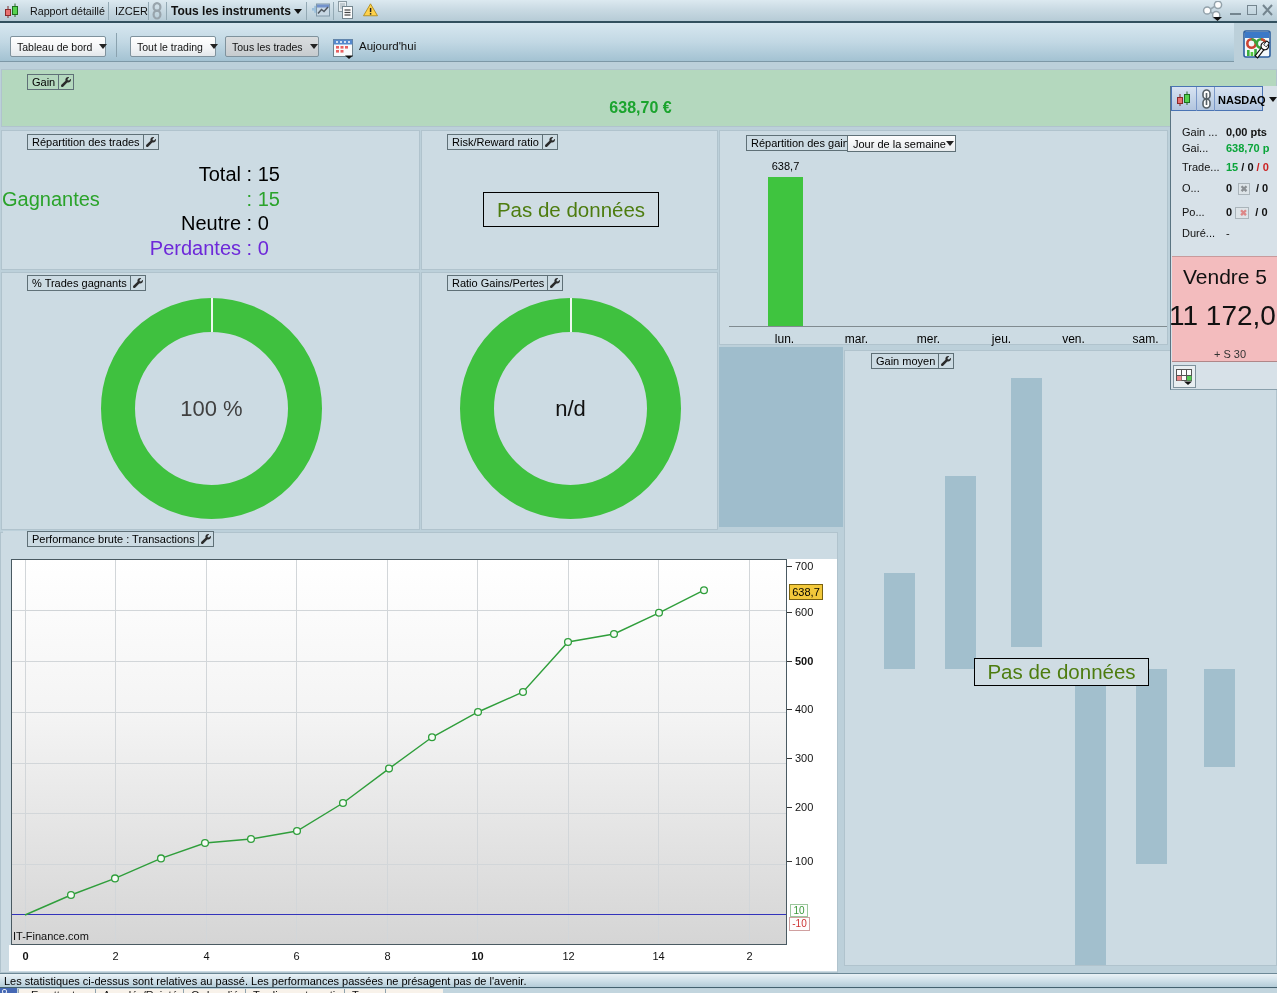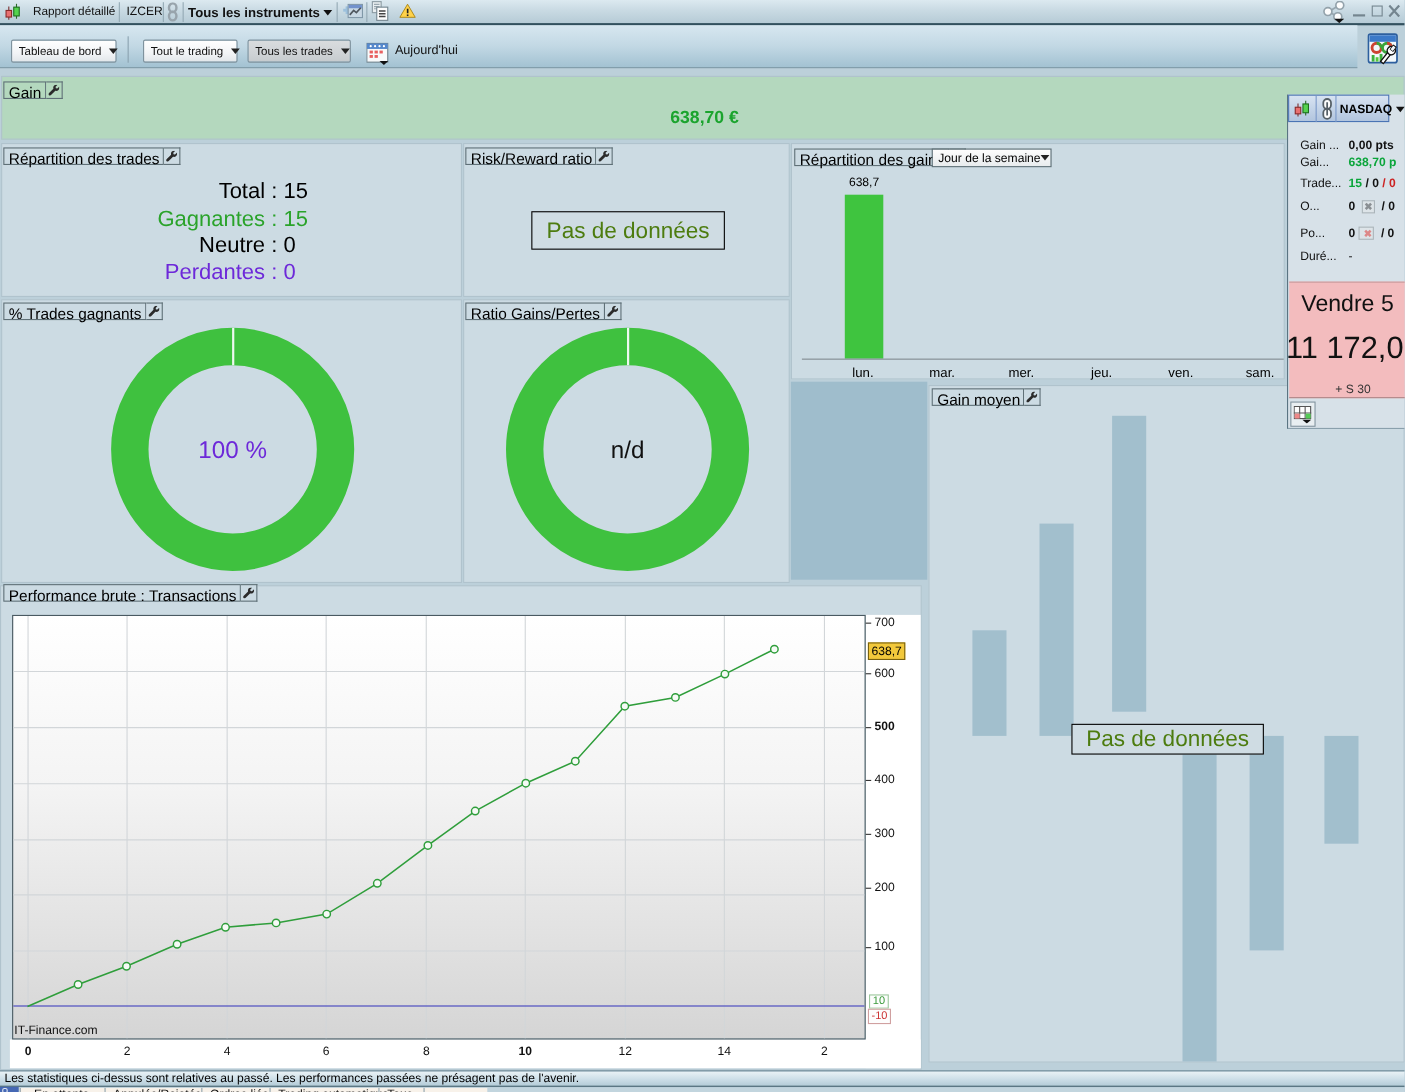--- a/index.html
+++ b/index.html
@@ -22,21 +22,21 @@
 .btn { position:absolute; height:21px; justify-content:space-between; white-space:nowrap; border:1px solid #7f929d; border-radius:2px;
   background:linear-gradient(to bottom,#ffffff 0%,#f2f4f6 60%,#e2e7ea 100%);
   font-size:12px; color:#111; display:flex; align-items:center; padding:0 6px; }
 .btn .arr { margin-left:7px; width:0; height:0; border-left:4px solid transparent;
   border-right:4px solid transparent; border-top:5px solid #222; }
 .btn.pressed { background:linear-gradient(to bottom,#d9dcde 0%,#cfd3d6 60%,#c6cbce 100%); }
 
 
 .panel { position:absolute; background:#ccdbe3; border:1px solid #b0c3cd; }
 .tab { position:absolute; height:16px; display:flex; align-items:stretch;
-  font-size:14px; color:#000; z-index:5; }
+  font-size:11px; color:#000; z-index:5;padding-left:24px; }
 .tab .tt { border:1px solid #5f7077; padding:1px 3px 0 4px; background:inherit; }
 .tab .tw { border:1px solid #5f7077; border-left:none; width:15px; display:flex;
   align-items:center; justify-content:center; background:inherit; }
 
 .nodata { position:absolute; border:1px solid #000000; background:#cfdce3;
   color:#4d7c0f; font-size:20.5px; display:flex; align-items:center; justify-content:center; }
 
 
 .donut { position:absolute; width:221px; height:221px; border-radius:50%;
   border:34px solid #3fc13f; }
@@ -185,21 +185,21 @@
   <div class="tab" style="left:1px;top:3px;background:#ccdbe3">
     <span class="tt">Répartition des trades</span>
     <span class="tw">
           <svg width="10" height="10" viewBox="0 0 512 512">
             <path fill="#2b2b2b" d="M507.73 109.1c-2.24-9.03-13.54-12.09-20.12-5.51l-74.36 74.36-67.88-11.31-11.31-67.88 74.36-74.36c6.62-6.62 3.43-17.9-5.66-20.16-47.38-11.74-99.55.91-136.58 37.93-39.64 39.64-50.55 97.1-34.05 147.2L18.74 402.76c-24.99 24.99-24.99 65.51 0 90.5 24.99 24.99 65.51 24.99 90.5 0l213.21-213.21c50.12 16.71 107.47 5.68 147.37-34.22 37.07-37.07 49.7-89.32 37.91-136.73z"></path>
           </svg>
         </span>
   </div>
   <div class="abs" style="left:0;top:31px;width:419px;font-size:20px;line-height:24.7px">
     <div><span style="display:inline-block;width:239px;text-align:right">Total</span><span style="white-space:pre"> : 15</span></div>
-    <div style="color:#2aa32a"><span style="display:inline-block;width:239px;text-align:right">Gagnantes</span><span style="white-space:pre"> : 15</span></div>
+    <div style="color:#2aa32a"><span style="display:inline-block;width:239px;text-align:left">Gagnantes</span><span style="white-space:pre"> : 15</span></div>
     <div><span style="display:inline-block;width:239px;text-align:right">Neutre</span><span style="white-space:pre"> : 0</span></div>
     <div style="color:#6d28d9"><span style="display:inline-block;width:239px;text-align:right">Perdantes</span><span style="white-space:pre"> : 0</span></div>
   </div>
 </div>
 
 <div class="panel" style="left:421px;top:130px;width:297px;height:140px">
   <div class="tab" style="left:1px;top:3px;background:#ccdbe3">
     <span class="tt">Risk/Reward ratio</span>
     <span class="tw">
           <svg width="10" height="10" viewBox="0 0 512 512">
@@ -235,21 +235,21 @@
   <div class="tab" style="left:1px;top:2px;background:#ccdbe3">
     <span class="tt">% Trades gagnants</span>
     <span class="tw">
           <svg width="10" height="10" viewBox="0 0 512 512">
             <path fill="#2b2b2b" d="M507.73 109.1c-2.24-9.03-13.54-12.09-20.12-5.51l-74.36 74.36-67.88-11.31-11.31-67.88 74.36-74.36c6.62-6.62 3.43-17.9-5.66-20.16-47.38-11.74-99.55.91-136.58 37.93-39.64 39.64-50.55 97.1-34.05 147.2L18.74 402.76c-24.99 24.99-24.99 65.51 0 90.5 24.99 24.99 65.51 24.99 90.5 0l213.21-213.21c50.12 16.71 107.47 5.68 147.37-34.22 37.07-37.07 49.7-89.32 37.91-136.73z"></path>
           </svg>
         </span>
   </div>
   <div class="donut" style="left:99px;top:25px">
     <div class="gap"></div>
-    <div class="ctr" style="color:#6d28d9">100 %</div>
+    <div class="ctr" style="color:#404040">100 %</div>
   </div>
 </div>
 
 <div class="panel" style="left:421px;top:272px;width:297px;height:258px">
   <div class="tab" style="left:1px;top:2px;background:#ccdbe3">
     <span class="tt">Ratio Gains/Pertes</span>
     <span class="tw">
           <svg width="10" height="10" viewBox="0 0 512 512">
             <path fill="#2b2b2b" d="M507.73 109.1c-2.24-9.03-13.54-12.09-20.12-5.51l-74.36 74.36-67.88-11.31-11.31-67.88 74.36-74.36c6.62-6.62 3.43-17.9-5.66-20.16-47.38-11.74-99.55.91-136.58 37.93-39.64 39.64-50.55 97.1-34.05 147.2L18.74 402.76c-24.99 24.99-24.99 65.51 0 90.5 24.99 24.99 65.51 24.99 90.5 0l213.21-213.21c50.12 16.71 107.47 5.68 147.37-34.22 37.07-37.07 49.7-89.32 37.91-136.73z"></path>
           </svg>

